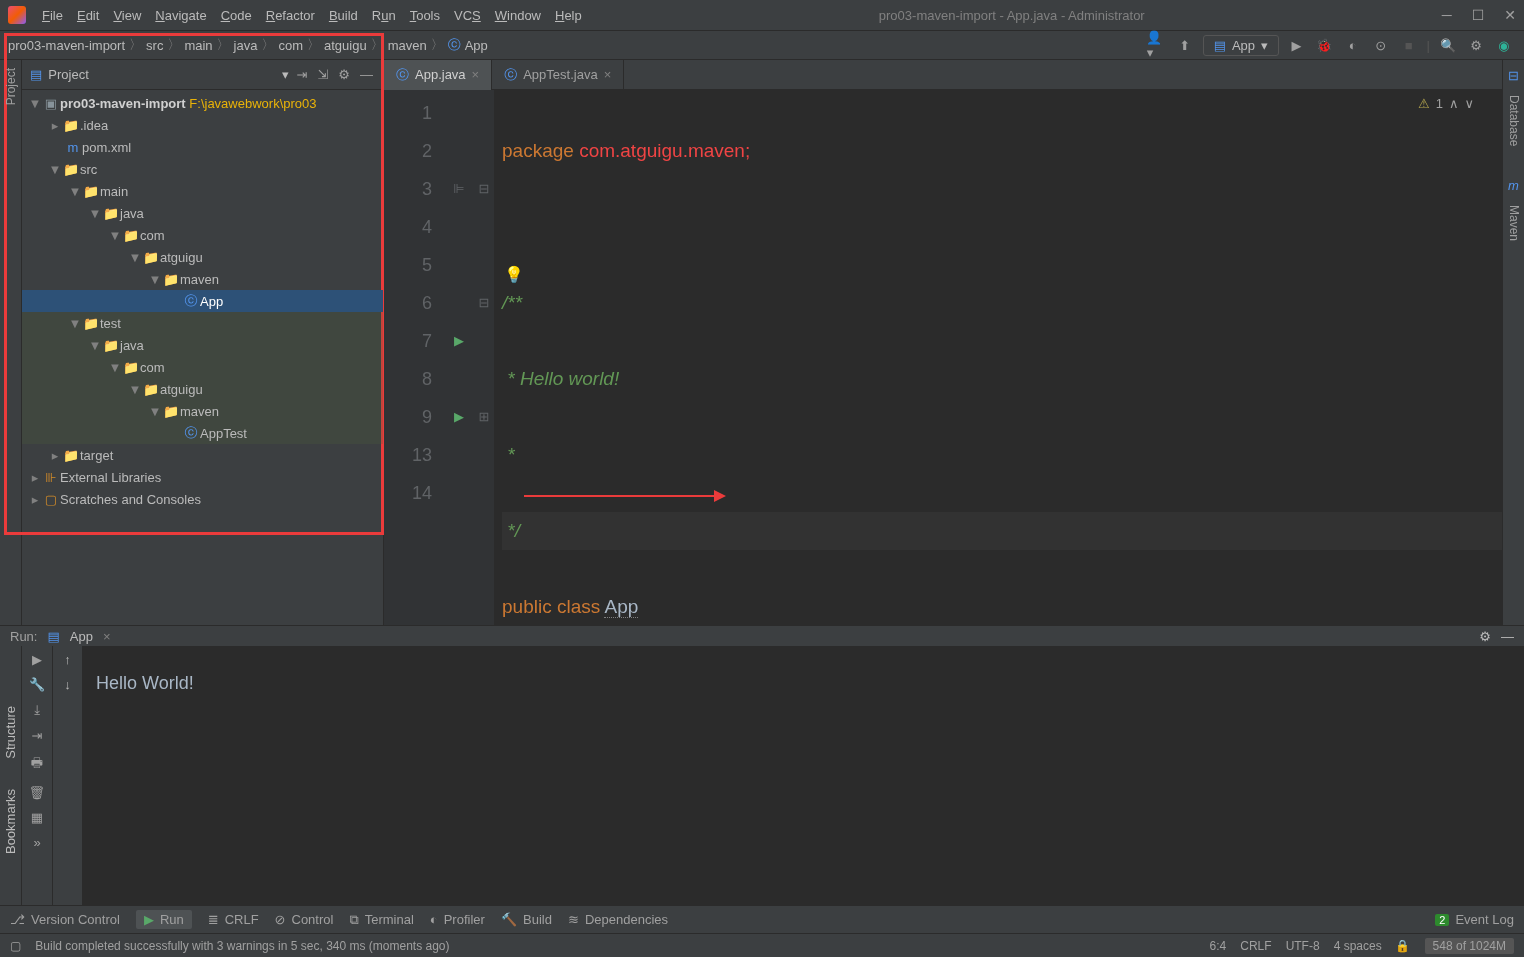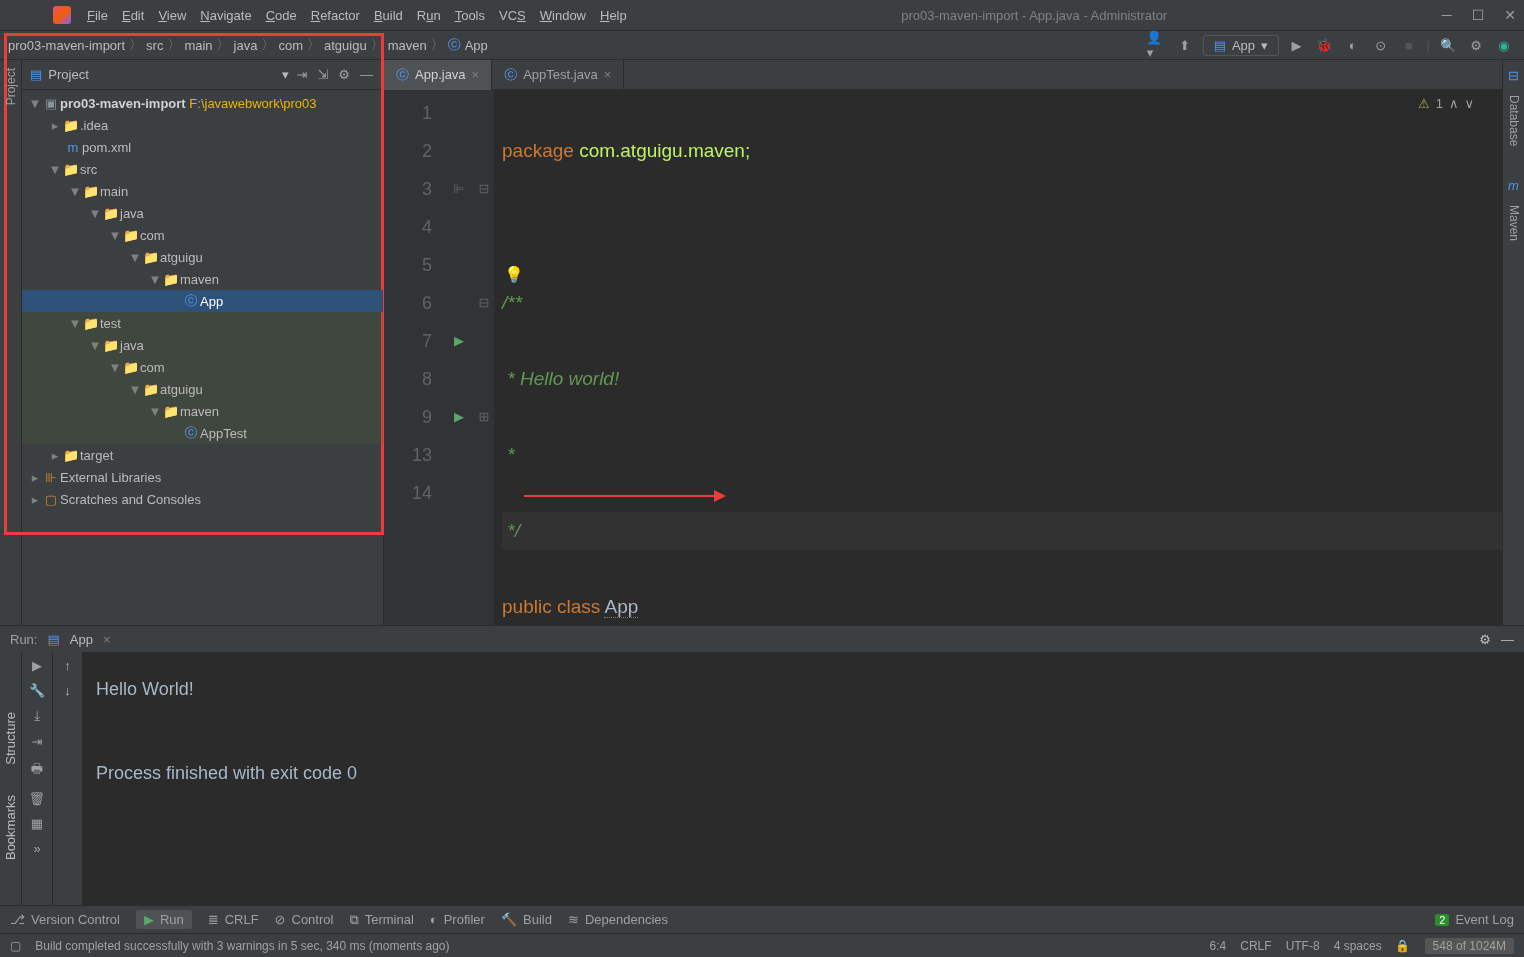--- a/index.html
+++ b/index.html
@@ -1,17 +1,17 @@
 <!DOCTYPE html>
 <html><head>
 <meta charset="utf-8">
 <style>
 * { margin: 0; padding: 0; box-sizing: border-box; font-family: "Segoe UI", Arial, sans-serif; }
 body { background: #3c3f41; color: #bbbbbb; width: 1524px; height: 957px; overflow: hidden; display: flex; flex-direction: column; font-size: 13px; }
-.titlebar { height: 30px; background: #3c3f41; display: flex; align-items: center; padding: 0 8px; margin-left: 45px; }
+.titlebar { height: 30px; background: #3c3f41; display: flex; align-items: center; padding: 0 8px; }
 .titlebar .logo { width: 18px; height: 18px; background: linear-gradient(135deg,#e94e77 0%,#f25c05 50%,#8b5cf6 100%); border-radius: 3px; margin-right: 12px; }
 .menu-bar { height: 30px; display: flex; align-items: center; gap: 14px; padding-left: 4px; color: #bbbbbb; }
 .menu-bar span { cursor: pointer; }
 .menu-bar span u { text-decoration: underline; }
 .title-text { flex: 1; text-align: center; color: #808080; font-size: 13px; }
 .win-controls { display: flex; gap: 20px; color: #a0a0a0; }
 .win-controls span { cursor: pointer; font-size: 14px; }
 
 .navbar { height: 30px; background: #3c3f41; display: flex; align-items: center; border-top: 1px solid #2b2b2b; border-bottom: 1px solid #2b2b2b; }
 .breadcrumb { display: flex; align-items: center; gap: 4px; padding-left: 8px; flex: 1; }
@@ -52,36 +52,36 @@
 .gutter { width: 60px; background: #313335; color: #606366; font-family: 'Consolas', monospace; font-size: 18px; text-align: right; padding-right: 12px; line-height: 38px; padding-top: 4px; }
 .gutter .ln { height: 38px; }
 .run-gutter { width: 30px; background: #313335; line-height: 38px; padding-top: 4px;}
 .run-gutter div { height: 38px; display:flex; align-items:center; justify-content:center;}
 .fold-gutter { width: 20px; background: #313335; line-height: 38px; padding-top:4px;}
 .fold-gutter div { height:38px; display:flex; align-items:center; justify-content:center; color:#606366;}
 .code { flex: 1; font-family: 'Consolas', monospace; font-size: 19px; line-height: 38px; padding-top: 4px; padding-left: 8px; white-space: pre; position: relative; }
 .code .line { height: 38px; }
 .kw { color: #cc7832; }
 .cls { color: #a9b7c6; }
-.pkg { color: #bef264; }
+.pkg { color: #ef4444; }
 .cmt { color: #629755; font-style: italic; }
 .editor-status { position: absolute; top: 6px; right: 28px; display: flex; align-items: center; gap: 6px; color: #a0a0a0; }
 .warn-tri { color: #b7a84e; }
 .bulb { position:absolute; left: 10px; top: 166px; color:#f0a732; font-size:16px;}
 
 .arrow-annot { position: absolute; display: flex; align-items: center; gap: 8px; }
 .arrow-annot .line-shape { height: 2px; background: #eb3b3b; width: 190px; }
 .arrow-annot .head { width: 0; height: 0; border-top: 6px solid transparent; border-bottom: 6px solid transparent; border-left: 12px solid #eb3b3b; margin-left:-8px;}
 .arrow-annot .text { color: #eb3b3b; font-size: 18px; }
 
 .right-rail { width: 22px; background: #3c3f41; border-left: 1px solid #2b2b2b; display: flex; flex-direction: column; align-items: center; gap: 12px; padding-top: 8px; }
 .right-rail .vtext { writing-mode: vertical-rl; color: #a0a0a0; font-size: 12px; cursor: pointer; }
 
 .run-panel { height: 280px; display: flex; flex-direction: column; border-top: 1px solid #2b2b2b;}
-.run-header { height: 26px; background: #3c3f41; display: flex; align-items: center; padding: 0 10px; gap: 10px;}
+.run-header { height: 20px; background: #3c3f41; display: flex; align-items: center; padding: 0 10px; gap: 10px;}
 .run-header .lbl { color: #a0a0a0; }
 .run-header .spacer { flex: 1; }
 .run-body { flex: 1; display: flex; background: #2b2b2b;}
 .run-toolbar { width: 30px; background: #3c3f41; display: flex; flex-direction: column; align-items: center; gap: 10px; padding-top: 6px;}
 .run-toolbar span { cursor: pointer; color:#a0a0a0;}
 .run-nav { width: 30px; background: #3c3f41; display:flex; flex-direction:column; align-items:center; gap:10px; padding-top:6px; border-left:1px solid #2b2b2b;}
 .console { flex: 1; font-family: 'Consolas', monospace; font-size: 18px; color: #a9b7c6; padding: 6px 14px; position: relative; white-space: pre;}
 
 .tool-tabs { height: 28px; background: #3c3f41; display: flex; align-items: center; border-top: 1px solid #2b2b2b; padding: 0 10px; gap: 16px;}
 .tool-tabs .ttab { display: flex; align-items: center; gap: 6px; color: #a0a0a0; cursor: pointer; font-size: 13px;}
@@ -389,21 +389,20 @@
       <span>▦</span>
       <span>»</span>
     </div>
     <div class="run-nav">
       <span>↑</span>
       <span>↓</span>
     </div>
     <div class="console">
 <div>Hello World!</div>
 <div>&nbsp;</div>
-<div>Process finished with exit code 0</div>
     </div>
   </div>
 </div>
 
 <div class="tool-tabs">
   <div class="ttab">
       <span>⎇</span>
       <span>Version Control</span>
     </div>
   <div class="ttab active">

